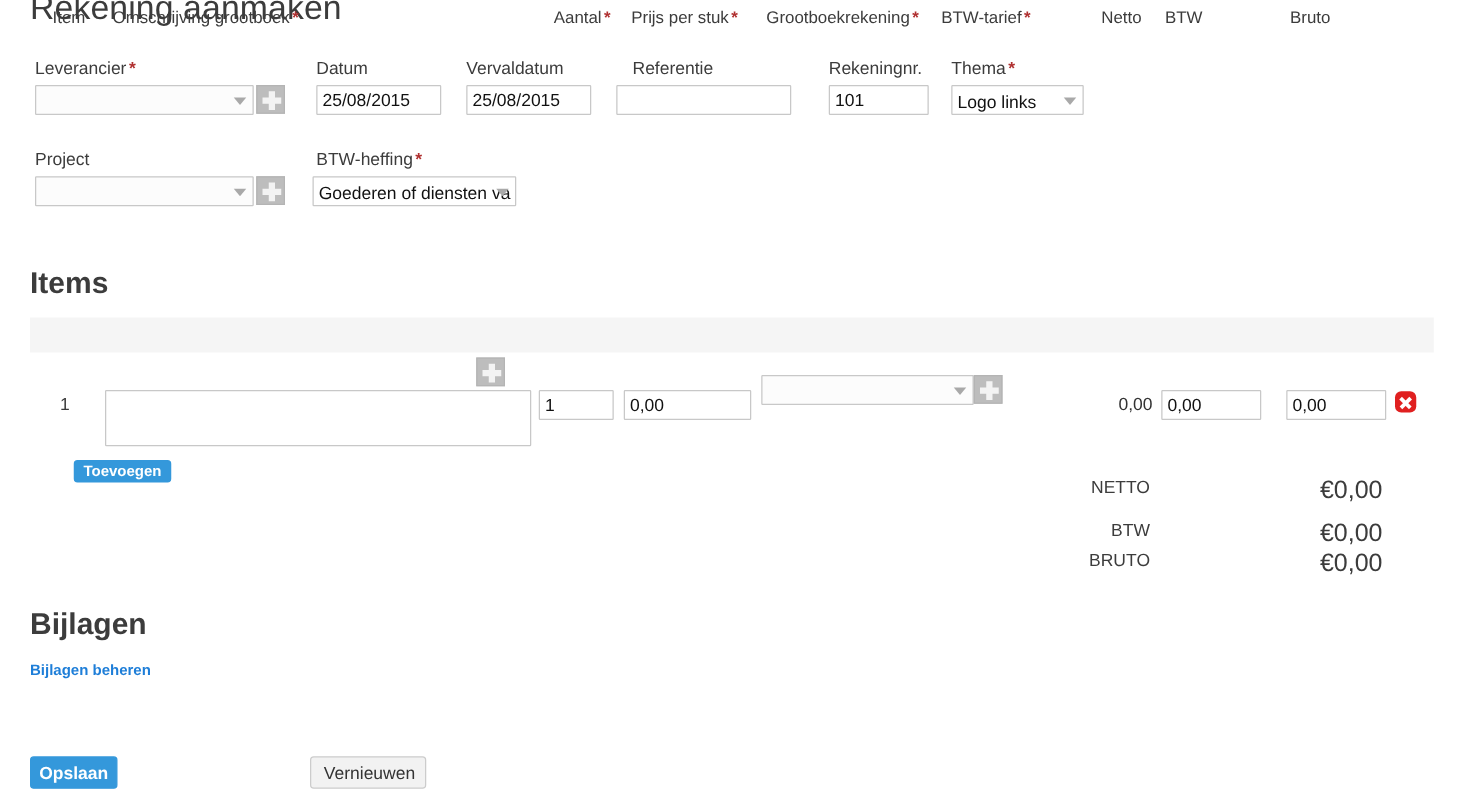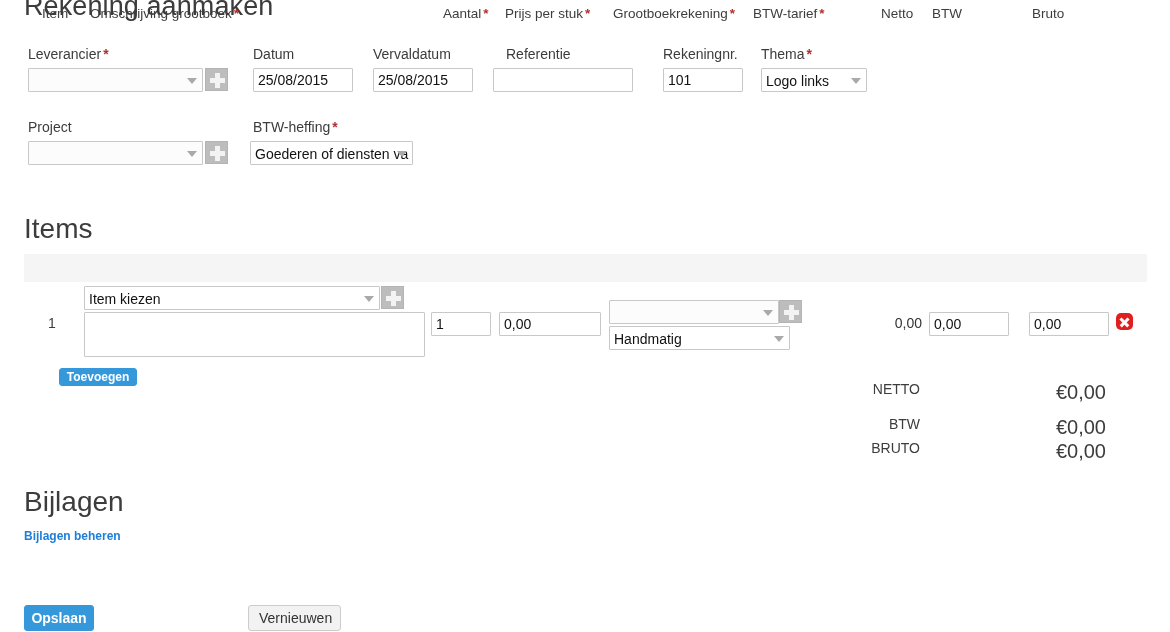--- a/index.html
+++ b/index.html
@@ -14,21 +14,21 @@
   .page { position: relative; width: 1170px; height: 632px; }
 
   
   .page-title {
     position: absolute; left: 24px; top: -9px;
     font-size: 27px; font-weight: 400; color: #3c3c3c;
     letter-spacing: 0.1px;
   }
   .section-title {
     position: absolute;
-    font-size: 28px; font-weight: 400; color: #3c3c3c;
+    font-size: 24px; font-weight: 700; color: #3c3c3c;
   }
   #items-title { left: 24px; top: 213px; }
   #bijlagen-title { left: 24px; top: 486px; }
 
   
   .field-label {
     position: absolute;
     font-size: 14px; color: #3c3c3c; white-space: nowrap; text-align: right;
   }
   .req { color: #b03030; font-weight: 700; margin-left: 2px; }
@@ -247,41 +247,33 @@
   </div>
   <div class="th" style="left:753px;">
     <span>BTW-tarief</span><span class="req">*</span>
   </div>
   <div class="th" style="left:881px;">Netto</div>
   <div class="th" style="left:932px;">BTW</div>
   <div class="th" style="left:1032px;">Bruto</div>
 
   <div class="row-num">1</div>
 
-  <div class="sel" style="left:84px; top:286px; width:296px;">
-    <span>Item kiezen</span>
-    <span class="caret"></span>
-  </div>
   <div class="plusbtn" style="left:381px; top:286px;"></div>
 
   <textarea class="desc" style="left: 84px; top: 312px; width: 341px; height: 45px;"></textarea>
 
   <input class="txt num" style="left: 431px; top: 312px; width: 60px;" value="1">
   <input class="txt num" style="left: 499px; top: 312px; width: 102px;" value="0,00">
 
   <div class="sel empty" style="left:609px; top:300px; width:170px;">
     <span></span>
     <span class="caret"></span>
   </div>
   <div class="plusbtn" style="left:779px; top:300px;"></div>
 
-  <div class="sel" style="left:609px; top:326px; width:181px;">
-    <span>Handmatig</span>
-    <span class="caret"></span>
-  </div>
 
   <div class="ro" style="left:866px; top:315px; width:56px;">0,00</div>
 
   <input class="txt num" style="left: 929px; top: 312px; width: 80px;" value="0,00">
   <input class="txt num" style="left: 1029px; top: 312px; width: 80px;" value="0,00">
 
   <div class="del"></div>
 
   <button class="btn-blue" style="left:59px; top:368px; width:78px; height:18px;">Toevoegen</button>
 

